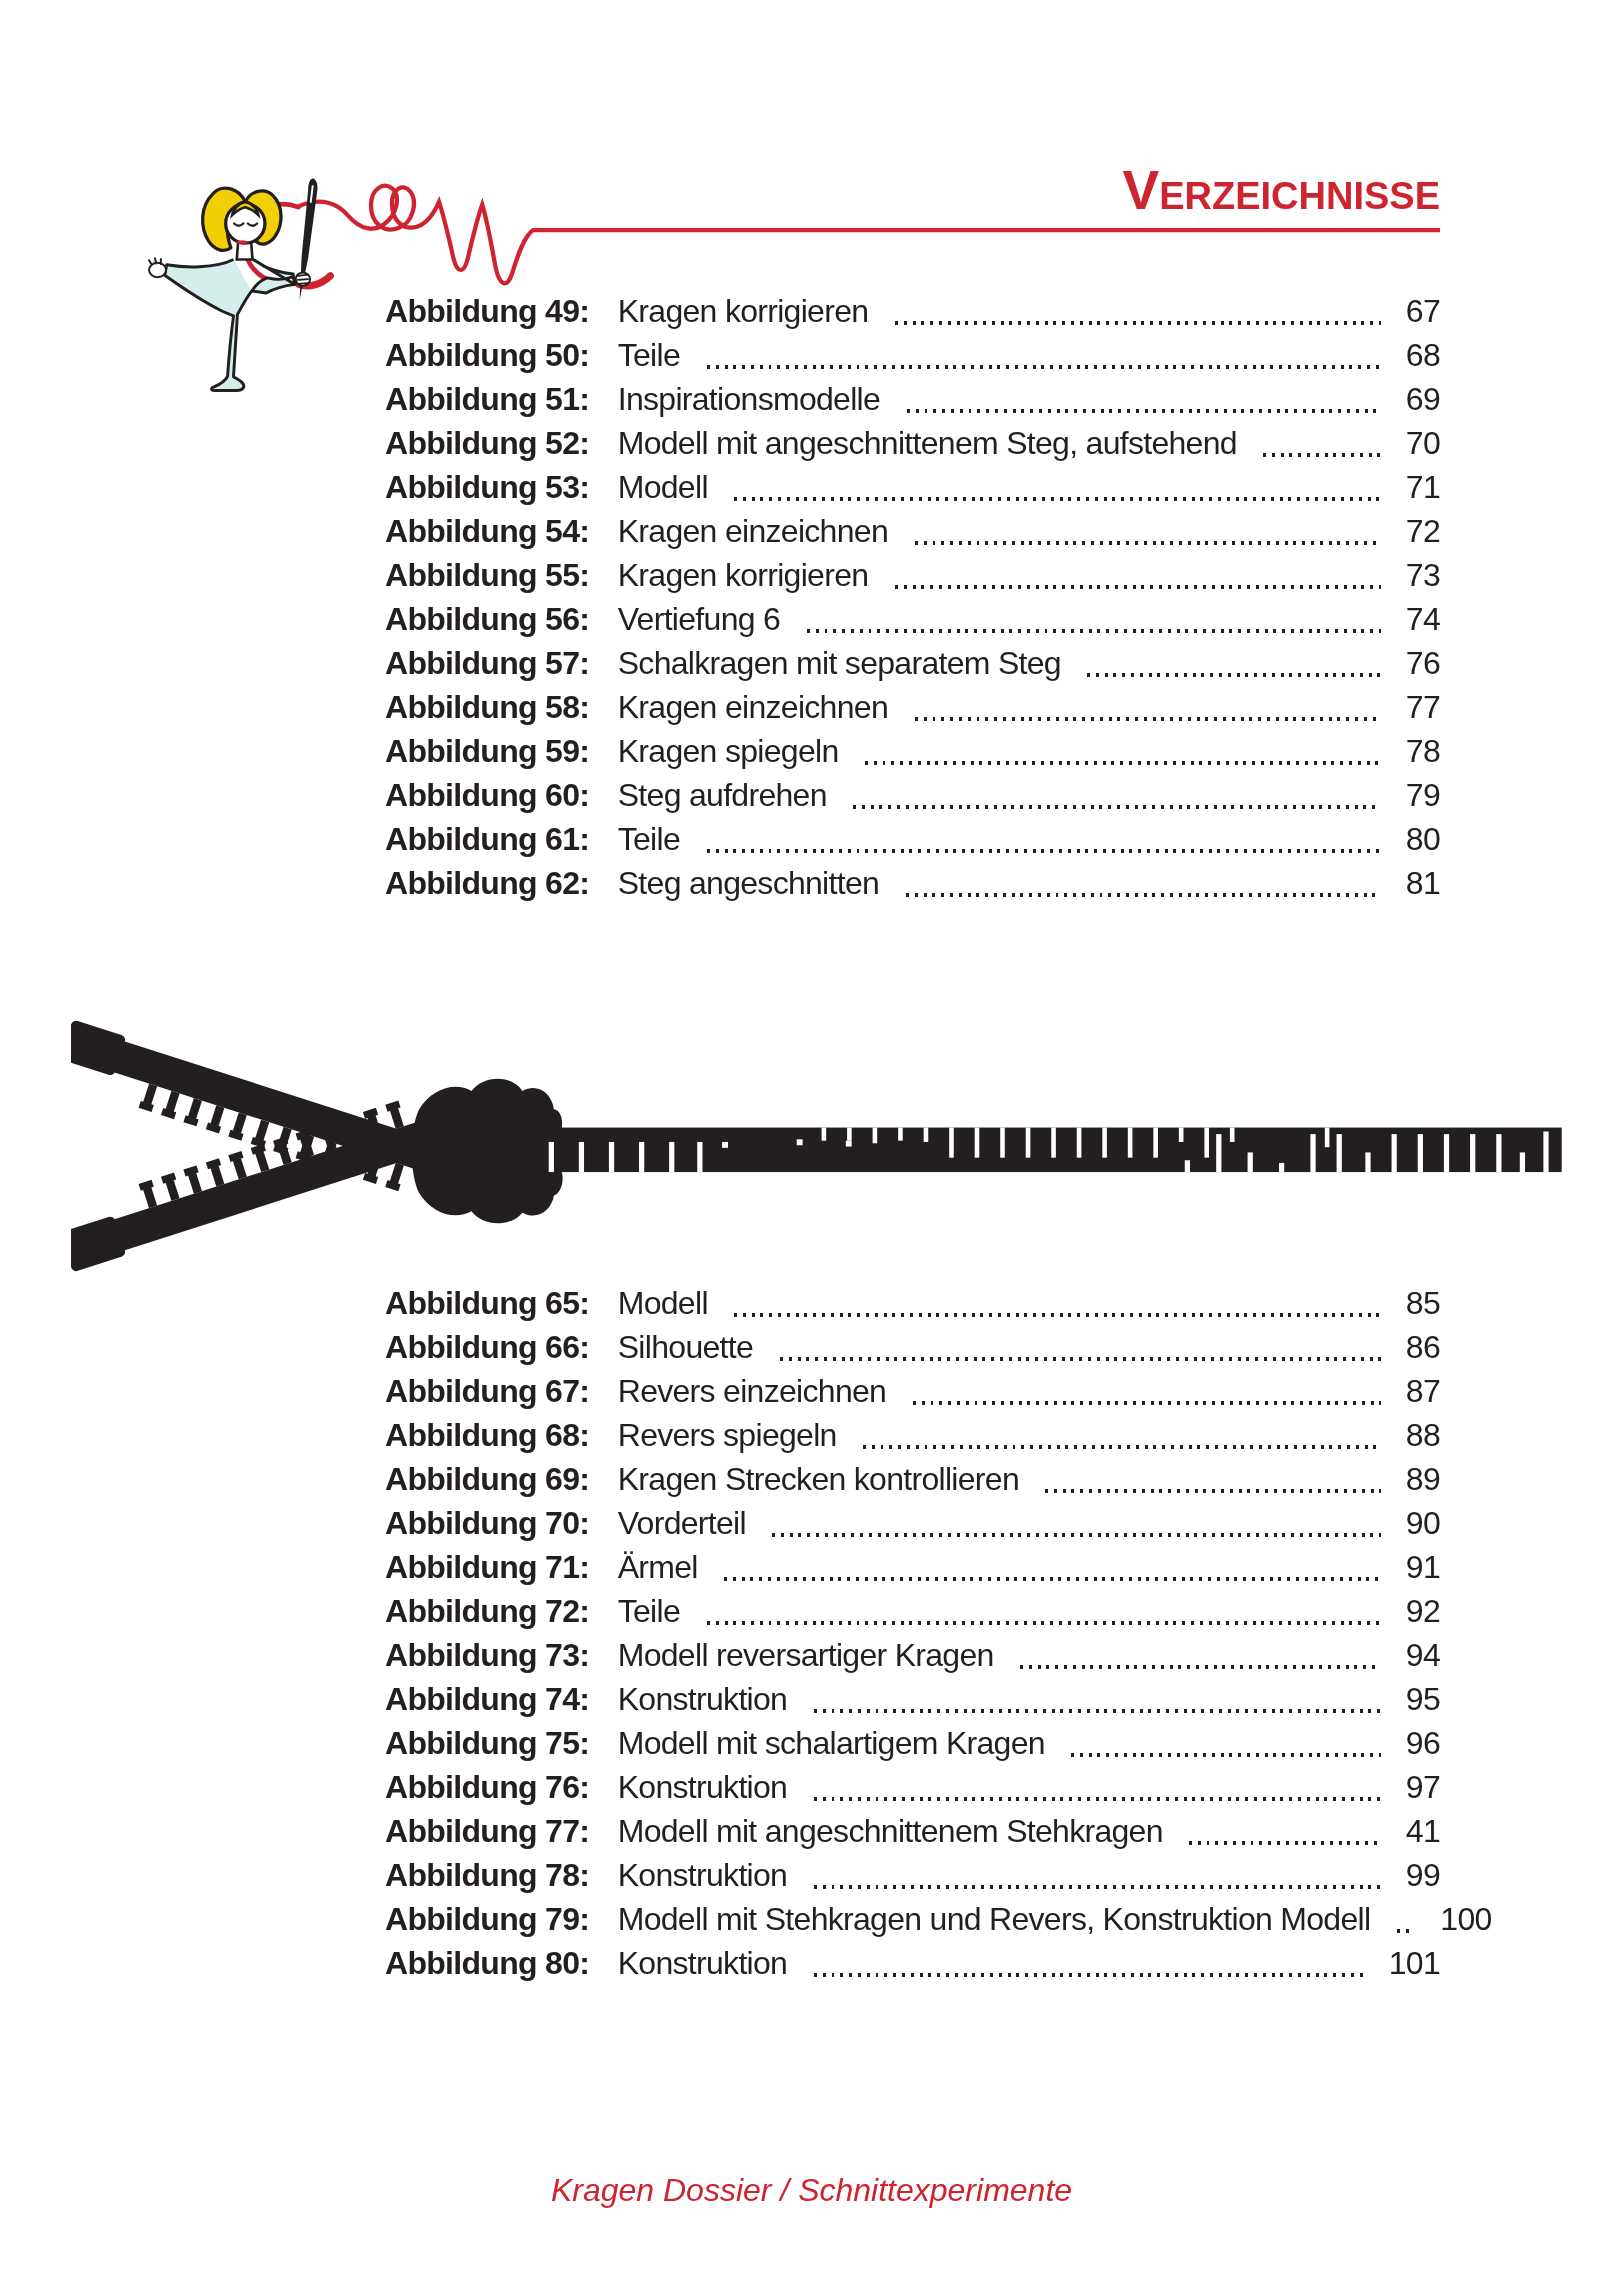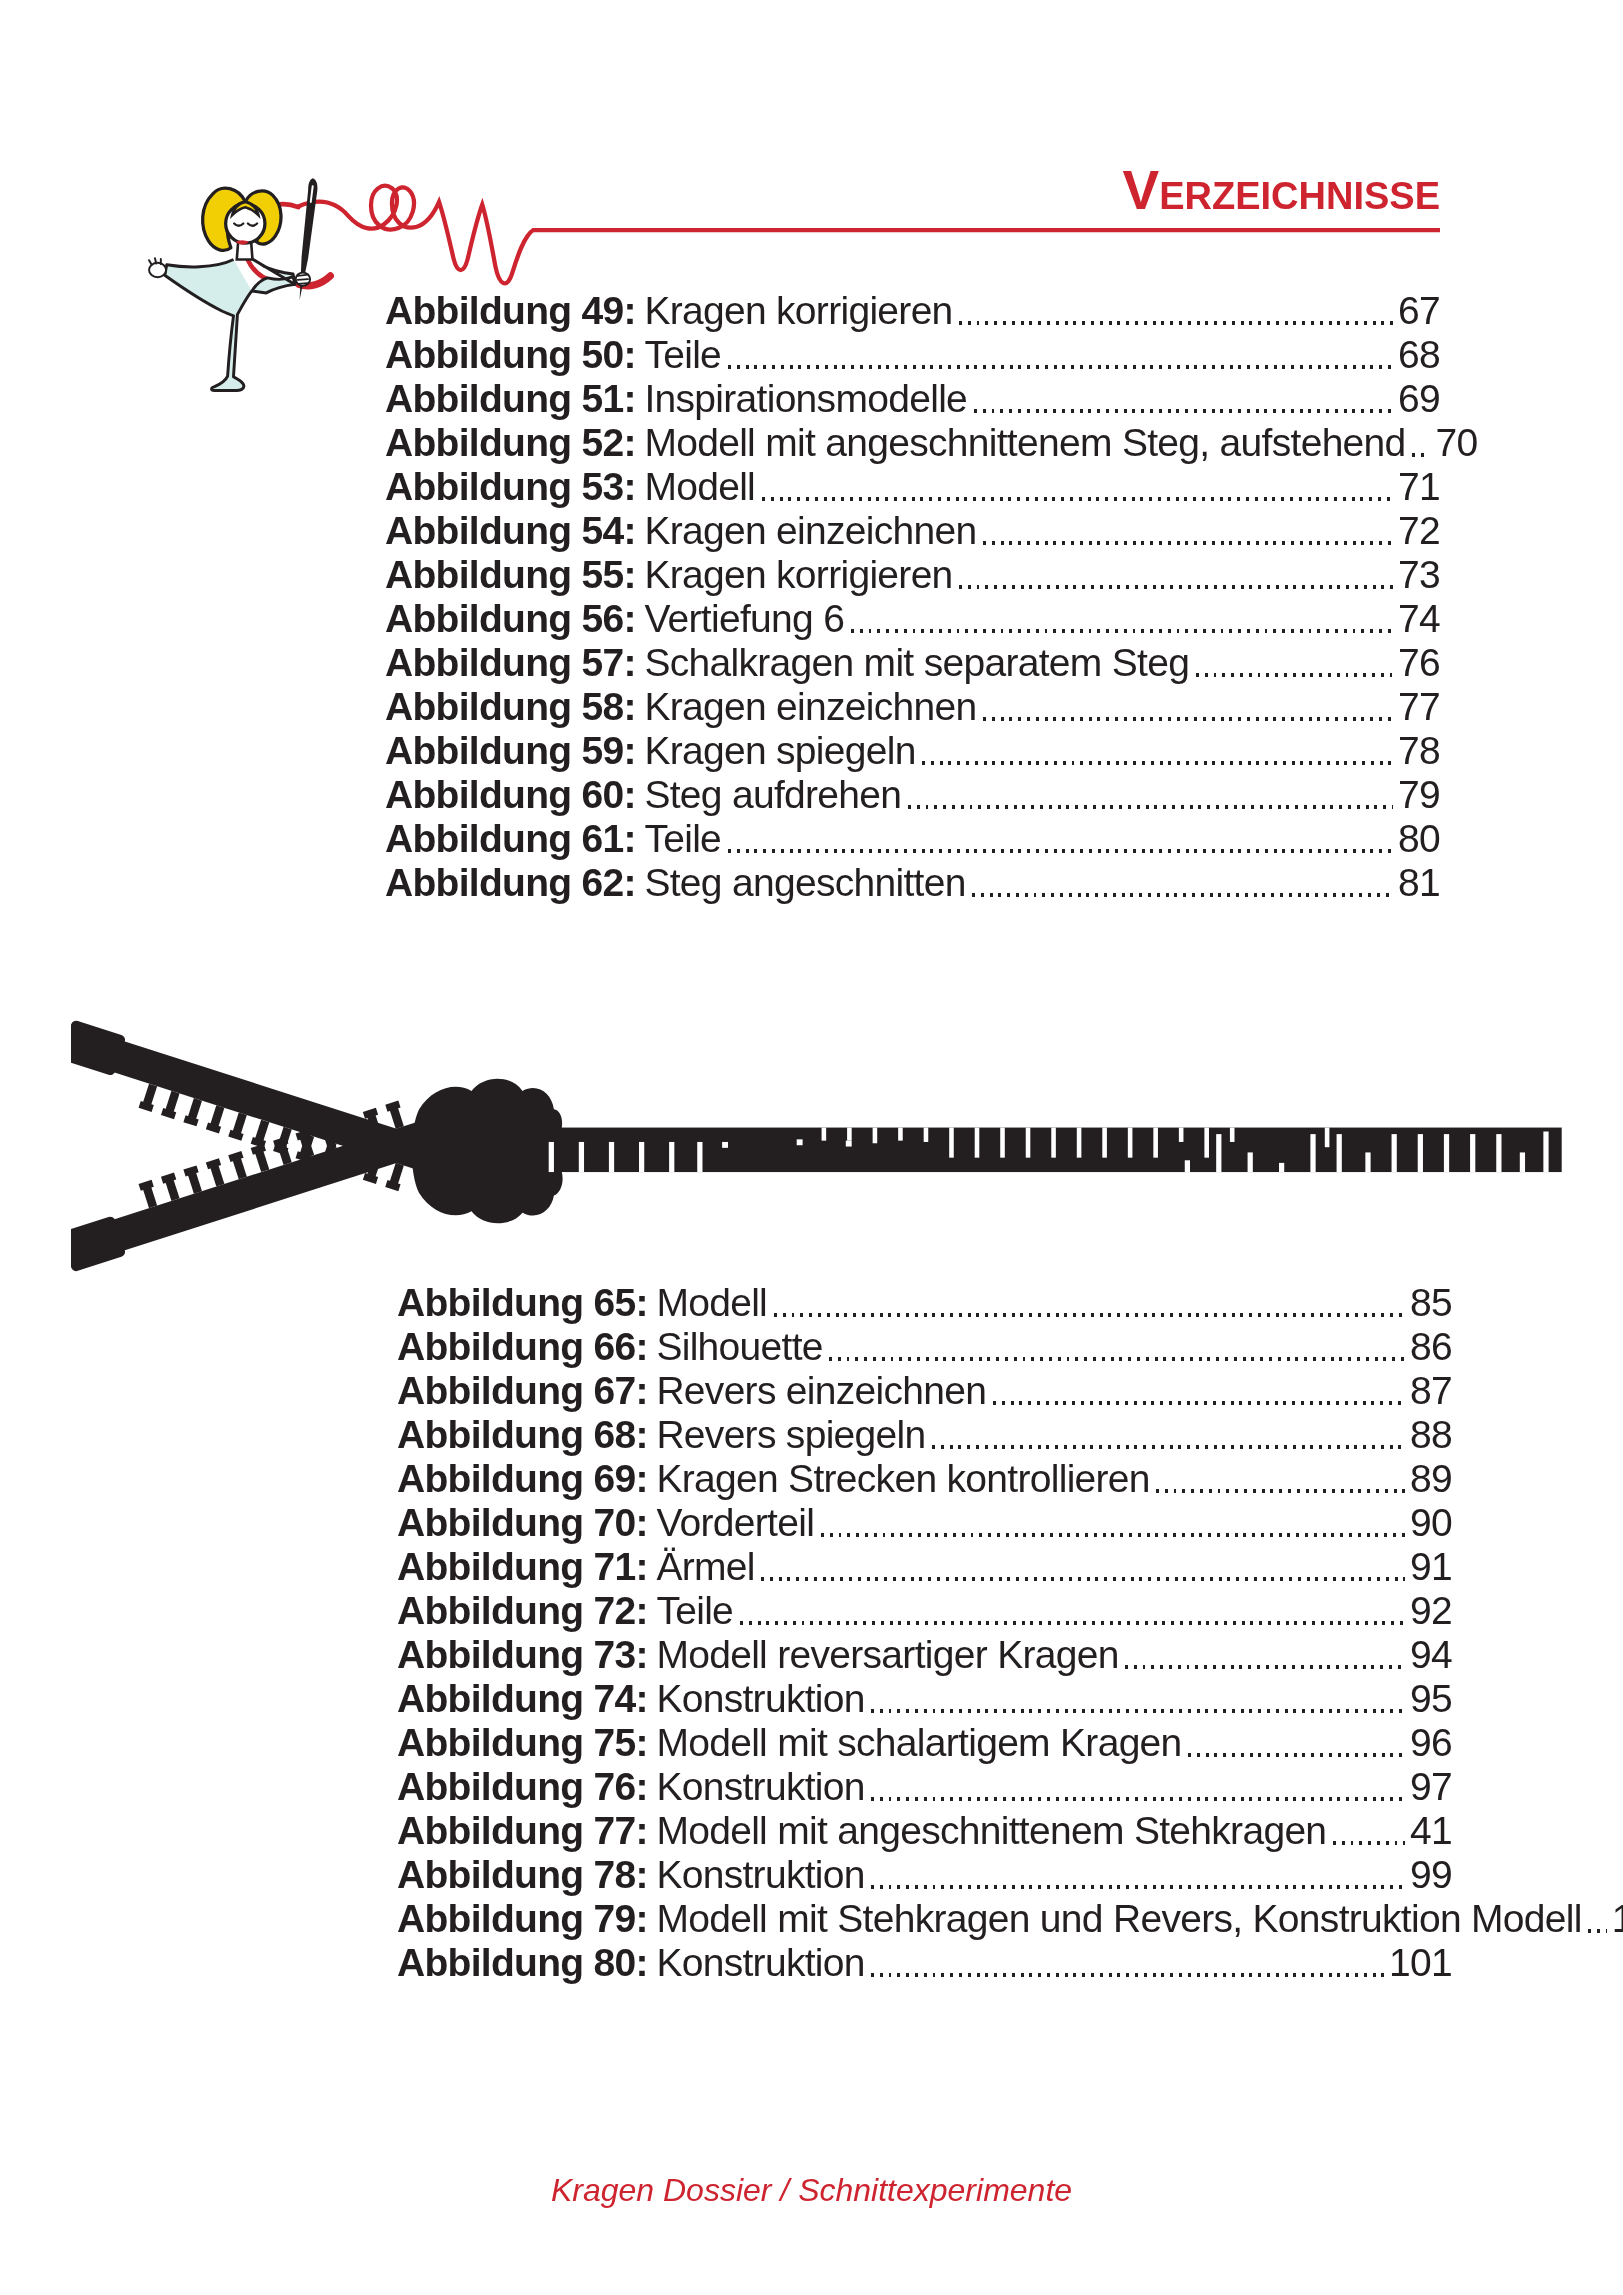--- a/index.html
+++ b/index.html
@@ -18,24 +18,24 @@
     position:absolute;top:164px;right:183px;margin:0;
     font-size:38px;line-height:52px;font-weight:700;color:var(--accent);
     letter-spacing:0px;
   }
   .page-title::first-letter{font-size:55px;}
   
   .header-art{position:absolute;left:134px;top:160px;width:1306px;height:275px;}
   
   .toc{position:absolute;left:385px;width:1055px;}
   #toc-list-1{top:289px;}
-  #toc-list-2{top:1281px;margin-left:12px;}
+  #toc-list-2{top:1281px;}
   .toc-row{
     display:flex;align-items:baseline;height:44px;line-height:44px;
-    font-size:39px;letter-spacing:-0.7px;white-space:nowrap;
+    font-size:32px;letter-spacing:-0.7px;white-space:nowrap;gap:20px;
   }
   .toc-lbl{font-weight:700;margin-right:8.5px;flex:none;}
   .toc-desc{flex:none;}
   .toc-dots{
     flex:1 1 auto;min-width:18.3px;height:3.3px;align-self:flex-end;
     margin:0 5.2px 8.5px 6.5px;
     background:repeating-linear-gradient(to right,var(--ink) 0 2.9px,transparent 2.9px 8.8px);
   }
   .toc-num{flex:none;text-align:center;}
   

